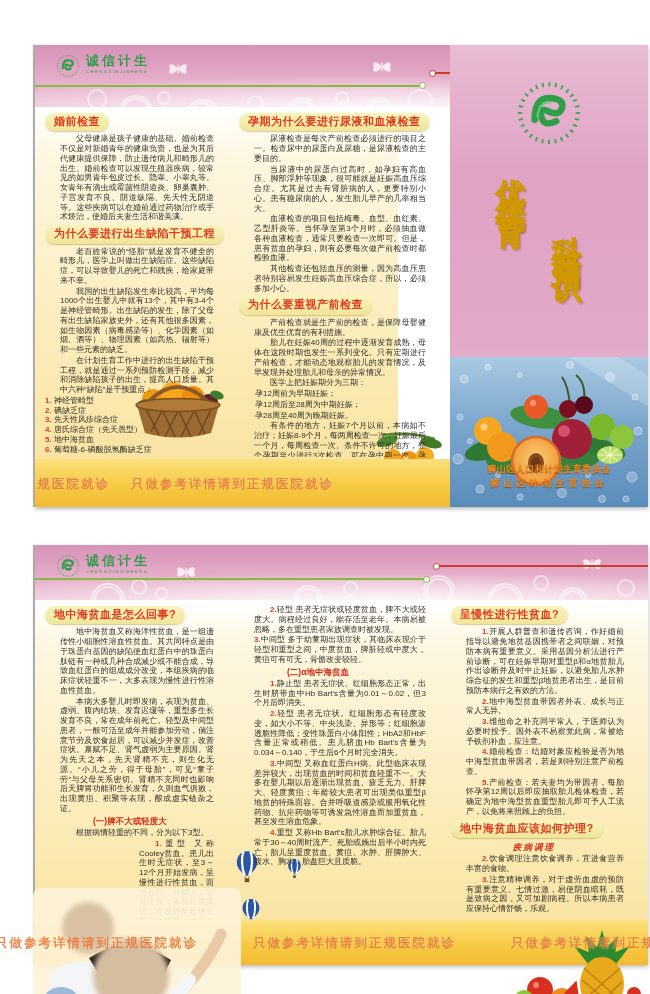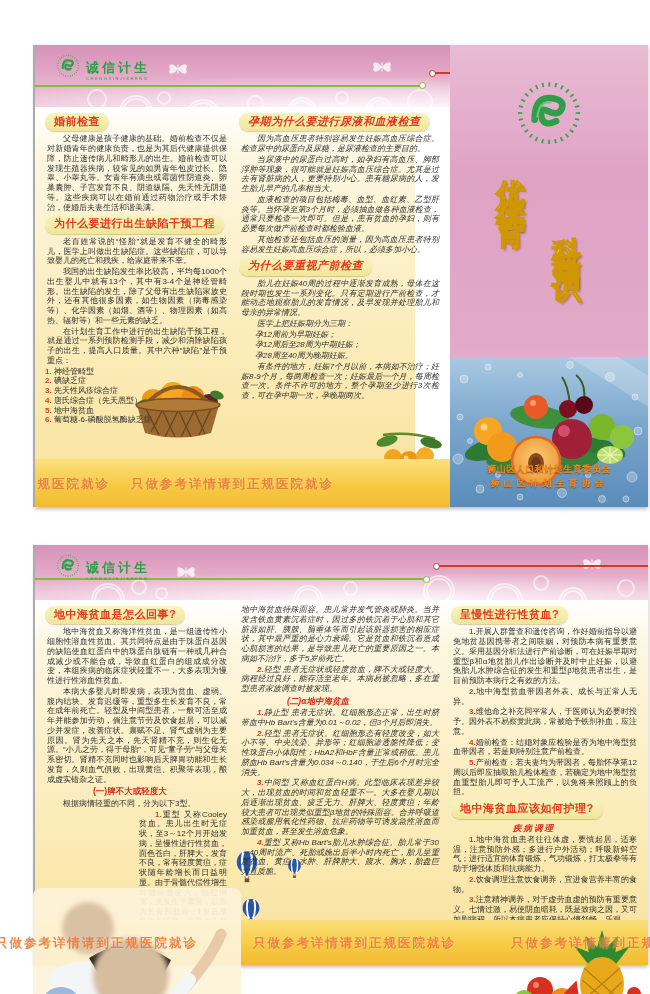--- a/index.html
+++ b/index.html
@@ -12,44 +12,44 @@
 
   
   .band{position:absolute;left:0;top:0;right:0;overflow:hidden;
     background:
       radial-gradient(130% 95% at 56% 105%, rgba(255,255,255,.95), rgba(255,255,255,0) 58%),
       linear-gradient(180deg,#d693b8 0%,#df9fc1 30%,#e7b3cd 65%,#eec3d8 100%);}
   .panel1 .band{height:62px;}
   .panel2 .band{height:55px;}
   .logo{position:absolute;left:20px;top:7px;display:flex;align-items:flex-start;gap:5px;z-index:3;}
   .logo-mark{width:26px;height:26px;}
-  .logo-name{color:#2f9e49;font-weight:bold;font-size:13px;letter-spacing:3px;line-height:1;margin-top:9px;}
+  .logo-name{color:#2f9e49;font-weight:bold;font-size:13px;letter-spacing:3px;line-height:1;margin-top:2px;}
   .logo-sub{color:#2f9e49;font-size:4px;letter-spacing:1.6px;margin-top:2px;}
   .hline{position:absolute;height:2px;z-index:2;}
   .hl-green{background:#86b93f;}
   .hl-red{background:#cc3b2c;}
   .ring-end{position:absolute;width:5px;height:5px;border:1.5px solid #86b93f;border-radius:50%;background:#fff;z-index:2;}
   .ring-end.red{border-color:#cc3b2c;}
   .ring-deco{position:absolute;border:2px solid rgba(255,255,255,.55);border-radius:50%;}
   .ring-deco.dbl{border-style:double;border-width:5px;border-color:rgba(255,255,255,.6);}
   .bfly{position:absolute;width:22px;height:18px;opacity:.9;}
 
   
   .content{position:absolute;left:0;right:0;bottom:0;
     background:linear-gradient(180deg,#ffffff 0%,#fdf7e2 12%,#fcefc5 45%,#fae8ad 75%,#f8e09c 100%);}
-  .panel1 .content{top:62px;width:363px;right:auto;padding-left:17px;}
+  .panel1 .content{top:62px;width:363px;right:auto;}
   .panel2 .content{top:55px;}
   .col{position:absolute;top:4px;font-size:8px;line-height:1.22;color:#30302e;
        text-align:justify;overflow:hidden;z-index:1;}
   .panel1 .col{height:346px;}
   .panel2 .col{height:320px;}
   .colL,.c2L{left:10px;width:184px;}
-  .colM,.c2M{left:204px;width:202px;font-style:italic;}
+  .colM,.c2M{left:204px;width:202px;}
   .c2R{left:416px;width:188px;}
-  .p{margin:1px 2px;text-indent:2em;}
+  .p{margin:1px 15px;text-indent:2em;}
   .line{margin:1px 0;text-indent:2em;}
   .pill{display:inline-block;margin:2px 0;padding:2px 9px 3px;
         background:linear-gradient(#f9f4bd,#efe69a);border-radius:9px;
         color:#e23a1e;font-weight:bold;font-size:11px;letter-spacing:.5px;
         box-shadow:0 1px 1px rgba(150,110,0,.35);text-indent:0;}
   .rn{color:#e23a1e;font-weight:bold;}
   .li{margin:0;}
   .sub{color:#d42b16;font-weight:bold;font-size:8.5px;margin:2px 0;text-indent:0;padding-left:48px;}
   .sub.italic{font-style:italic;letter-spacing:2px;margin-left:14px;}
 
@@ -180,25 +180,26 @@
         <p class="li"><span class="rn">1.</span> <span>神经管畸型</span></p>
         <p class="li"><span class="rn">2.</span> <span>碘缺乏症</span></p>
         <p class="li"><span class="rn">3.</span> <span>先天性风疹综合症</span></p>
         <p class="li"><span class="rn">4.</span> <span>唐氏综合症（先天愚型）</span></p>
         <p class="li"><span class="rn">5.</span> <span>地中海贫血</span></p>
         <p class="li"><span class="rn">6.</span> <span>葡萄糖-6-磷酸脱氢酶缺乏症</span></p>
       </div>
 
       <div class="col colM">
         <div class="pill">孕期为什么要进行尿液和血液检查</div>
-        <p class="p">因为高血压患者特别容易发生妊娠高血压综合症。检查尿中的尿蛋白及尿糖，是尿液检查的主要目的。</p>
+        <p class="p">尿液检查是每次产前检查必须进行的项目之一。检查尿中的尿蛋白及尿糖，是尿液检查的主要目的。</p>
         <p class="p">当尿液中的尿蛋白过高时，如孕妇有高血压、脚部浮肿等现象，很可能就是妊娠高血压综合症。尤其是过去有肾脏病的人，更要特别小心。患有糖尿病的人，发生胎儿早产的几率相当大。</p>
         <p class="p">血液检查的项目包括梅毒、血型、血红素、乙型肝炎等。当怀孕至第3个月时，必须抽血做各种血液检查，通常只要检查一次即可。但是，患有贫血的孕妇，则有必要每次做产前检查时都检验血液。</p>
         <p class="p">其他检查还包括血压的测量，因为高血压患者特别容易发生妊娠高血压综合症，所以，必须多加小心。</p>
         <div class="pill">为什么要重视产前检查</div>
+        <p class="p">产前检查就是生产前的检查，是保障母婴健康及优生优育的有利措施。</p>
         <p class="p">胎儿在妊娠40周的过程中逐渐发育成熟，母体在这段时期也发生一系列变化。只有定期进行产前检查，才能动态地观察胎儿的发育情况，及早发现并处理胎儿和母亲的异常情况。</p>
         <p class="p">医学上把妊娠期分为三期：</p>
         <p class="line">孕12周前为早期妊娠；</p>
         <p class="line">孕12周后至28周为中期妊娠；</p>
         <p class="line">孕28周至40周为晚期妊娠。</p>
         <p class="p">有条件的地方，妊娠7个月以前，本病如不治疗；妊娠8-9个月，每两周检查一次；妊娠最后一个月，每周检查一次。条件不许可的地方，整个孕期至少进行3次检查，可在孕中期一次，孕晚期两次。</p>
       </div>
 
       <div class="goldband">
         <span class="wmtext" style="left:-128px;">只做参考详情请到正规医院就诊</span>
@@ -363,39 +364,38 @@
         <div class="pill">地中海贫血是怎么回事?</div>
         <p class="p">地中海贫血又称海洋性贫血，是一组遗传性小细胞性溶血性贫血。其共同特点是由于珠蛋白基因的缺陷使血红蛋白中的珠蛋白肽链有一种或几种合成减少或不能合成，导致血红蛋白的组成成分改变，本组疾病的临床症状轻重不一，大多表现为慢性进行性溶血性贫血。</p>
         <p class="p">本病大多婴儿时即发病，表现为贫血、虚弱、腹内结块、发育迟缓等，重型多生长发育不良，常在成年前死亡。轻型及中间型患者，一般可活至成年并能参加劳动，倘注意节劳及饮食起居，可以减少并发症，改善症状。禀赋不足、肾气虚弱为主要原因。肾为先天之本，先天肾精不充，则生化无源。“小儿之劳，得于母胎”，可见“童子劳”与父母关系密切。肾精不充同时也影响后天脾胃功能和生长发育，久则血气俱败，出现黄疸、积聚等表现，酿成虚实错杂之证。</p>
         <p class="sub">(一)脾不大或轻度大</p>
         <p class="p">根据病情轻重的不同，分为以下3型。</p>
         <i class="ph-spacer"></i>
         <p class="p"><span class="rn">1.</span><span>重型 又称Cooley贫血。患儿出生时无症状，至3～12个月开始发病，呈慢性进行性贫血，面色苍白，肝脾大，发育不良，常有轻度黄疸，症状随年龄增长而日益明显。由于骨髓代偿性增生导致骨骼变大，髓腔增宽，先发生于掌骨，以后为长骨和肋骨；1岁后颅骨改变明显，表现为头颅变大、额部隆起、颧高、鼻梁塌陷，两眼距增宽。</span></p>
       </div>
 
       <div class="col c2M">
-        <p class="p" style="text-indent:0;">地中海贫血特殊面容。患儿常并发气管炎或肺炎。当并发含铁血黄素沉着症时，因过多的铁沉着于心肌和其它脏器如肝、胰腺、脑垂体等而引起该脏器损害的相应症状，其中最严重的是心力衰竭。它是贫血和铁沉着造成心肌损害的结果，是导致患儿死亡的重要原因之一。本病如不治疗，多于5岁前死亡。</p>
         <p class="p"><span class="rn">2.</span><span>轻型 患者无症状或轻度贫血，脾不大或轻度大。病程经过良好，能存活至老年。本病易被忽略，多在重型患者家族调查时被发现。</span></p>
+        <p class="p" style="text-indent:0;"><span class="rn">3.</span><span>中间型 多于幼童期出现症状，其临床表现介于轻型和重型之间，中度贫血，脾脏轻或中度大，黄疸可有可无，骨骼改变较轻。</span></p>
         <p class="sub">(二)α地中海贫血</p>
         <p class="p"><span class="rn">1.</span><span>静止型 患者无症状。红细胞形态正常，出生时脐带血中Hb Bart's含量为0.01～0.02，但3个月后即消失。</span></p>
         <p class="p"><span class="rn">2.</span><span>轻型 患者无症状。红细胞形态有轻度改变，如大小不等、中央浅染、异形等；红细胞渗透脆性降低；变性珠蛋白小体阳性；HbA2和HbF含量正常或稍低。患儿脐血Hb Bart's含量为0.034～0.140，于生后6个月时完全消失。</span></p>
         <p class="p"><span class="rn">3.</span><span>中间型 又称血红蛋白H病。此型临床表现差异较大，出现贫血的时间和贫血轻重不一。大多在婴儿期以后逐渐出现贫血、疲乏无力、肝脾大、轻度黄疸；年龄较大患者可出现类似重型β地贫的特殊面容。合并呼吸道感染或服用氧化性药物、抗疟药物等可诱发急性溶血而加重贫血，甚至发生溶血危象。</span></p>
         <p class="p"><span class="rn">4.</span><span>重型 又称Hb Bart's胎儿水肿综合征。胎儿常于30～40周时流产、死胎或娩出后半小时内死亡，胎儿呈重度贫血、黄疸、水肿、肝脾肿大、腹水、胸水，胎盘巨大且质脆。</span></p>
       </div>
 
       <div class="col c2R">
         <div class="pill">呈慢性进行性贫血?</div>
         <p class="p"><span class="rn">1.</span><span>开展人群普查和遗传咨询，作好婚前指导以避免地贫基因携带者之间联姻，对预防本病有重要意义。采用基因分析法进行产前诊断，可在妊娠早期对重型β和α地贫胎儿作出诊断并及时中止妊娠，以避免胎儿水肿综合征的发生和重型β地贫患者出生，是目前预防本病行之有效的方法。</span></p>
         <p class="p"><span class="rn">2.</span><span>地中海型贫血带因者外表、成长与正常人无异。</span></p>
         <p class="p"><span class="rn">3.</span><span>维他命之补充同平常人，于医师认为必要时投予。因外表不易察觉此病，常被给予铁剂补血，应注意。</span></p>
         <p class="p"><span class="rn">4.</span><span>婚前检查：结婚对象应检验是否为地中海型贫血带因者，若是则特别注意产前检查。</span></p>
         <p class="p"><span class="rn">5.</span><span>产前检查：若夫妻均为带因者，每胎怀孕第12周以后即应抽取胎儿检体检查，若确定为地中海型贫血重型胎儿即可予人工流产，以免将来照顾上的负担。</span></p>
         <div class="pill">地中海贫血应该如何护理?</div>
         <p class="sub italic">疾病调理</p>
-        <p class="p"><span class="rn">1.</span><span>地中海贫血患者往往体虚，要慎起居，适寒温，注意预防外感；多进行户外活动；呼吸新鲜空气；进行适宜的体育锻炼，气功锻炼，打太极拳等有助于增强体质和抗病能力。</span></p>
         <p class="p"><span class="rn">2.</span><span>饮食调理注意饮食调养，宜进食营养丰富的食物。</span></p>
         <p class="p"><span class="rn">3.</span><span>注意精神调养，对于虚劳血虚的预防有重要意义。七情过激，易使阴血暗耗，既是致病之因，又可加剧病程。所以本病患者应保持心情舒畅，乐观。</span></p>
       </div>
 
       <div class="goldband"></div>
       <span class="wmtext" style="left:-40px;bottom:13px;">只做参考详情请到正规医院就诊</span>
       <span class="wmtext" style="left:218px;bottom:13px;">只做参考详情请到正规医院就诊</span>
       <span class="wmtext" style="left:476px;bottom:13px;">只做参考详情请到正规医院就诊</span>
     </div>
   </section>

